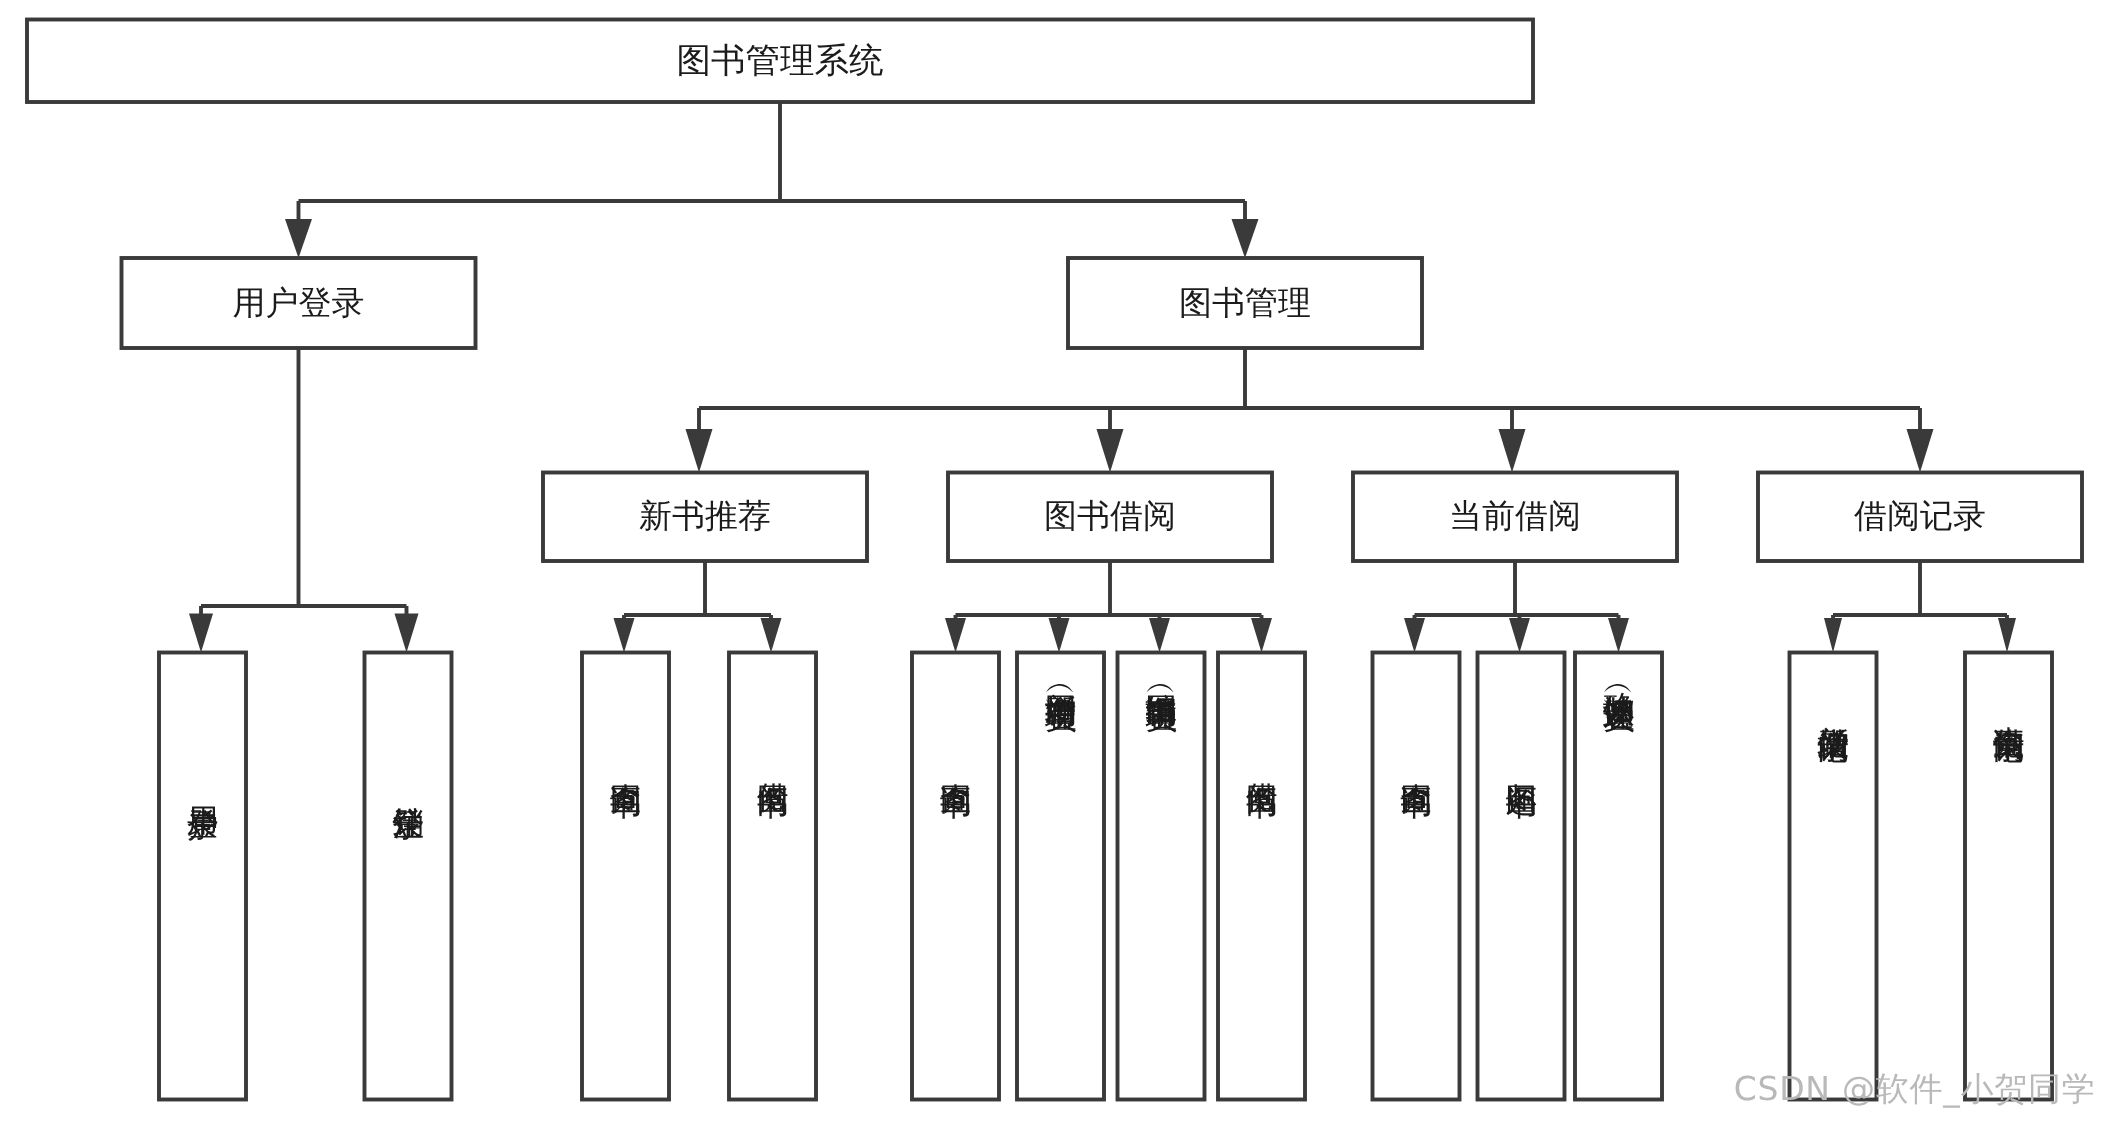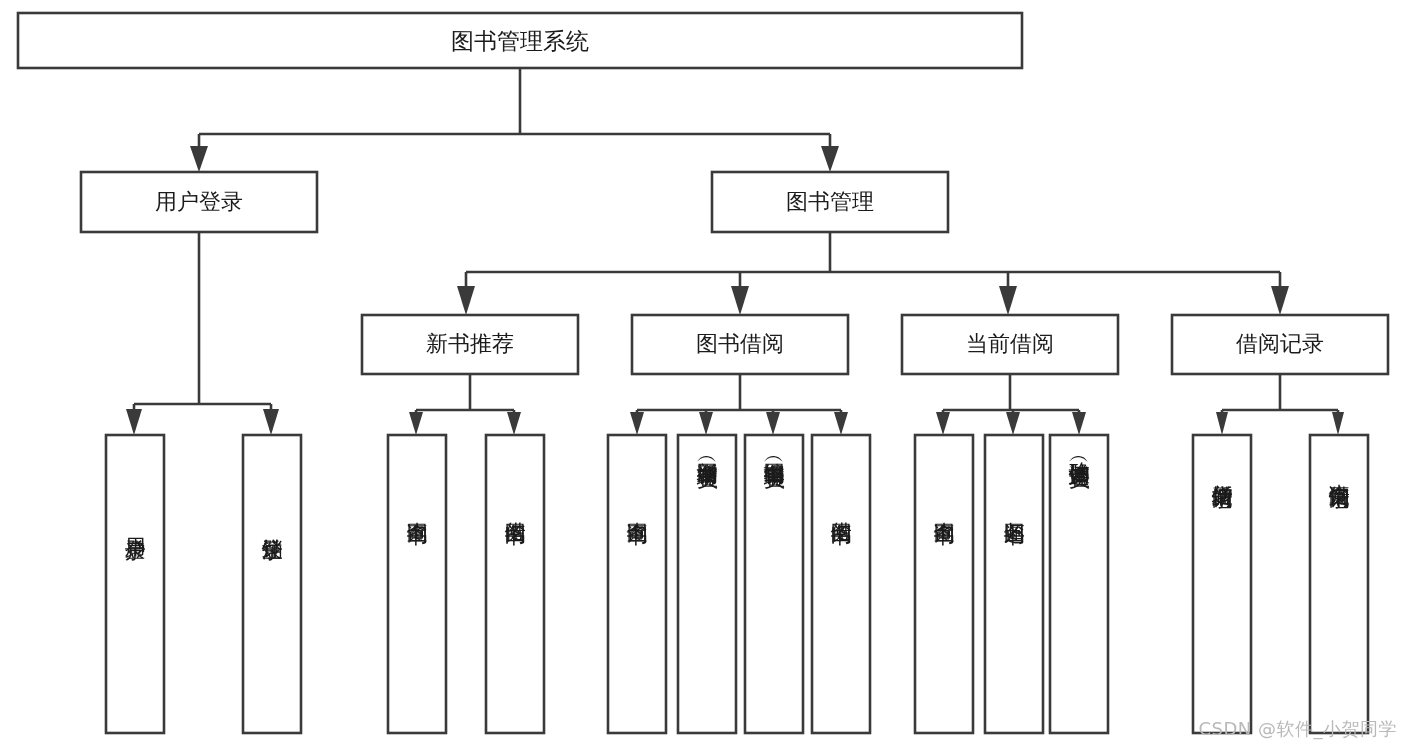--- a/index.html
+++ b/index.html
@@ -67,21 +67,21 @@
     line-height: 1.06;
     color: #1b1b1b;
     letter-spacing: 1px;
     white-space: nowrap;
   }
   #watermark {
     position: absolute;
     right: 8px;
     bottom: 6px;
     font-family: "DejaVu Sans", "Liberation Sans", sans-serif;
-    font-size: 18px;
+    font-size: 22px;
     color: #b9b9b9;
     letter-spacing: 0.5px;
     white-space: nowrap;
     margin-left: 14px;
   }
 </style>
 </head>
 <body>
 
 <div id="diagram-root">

